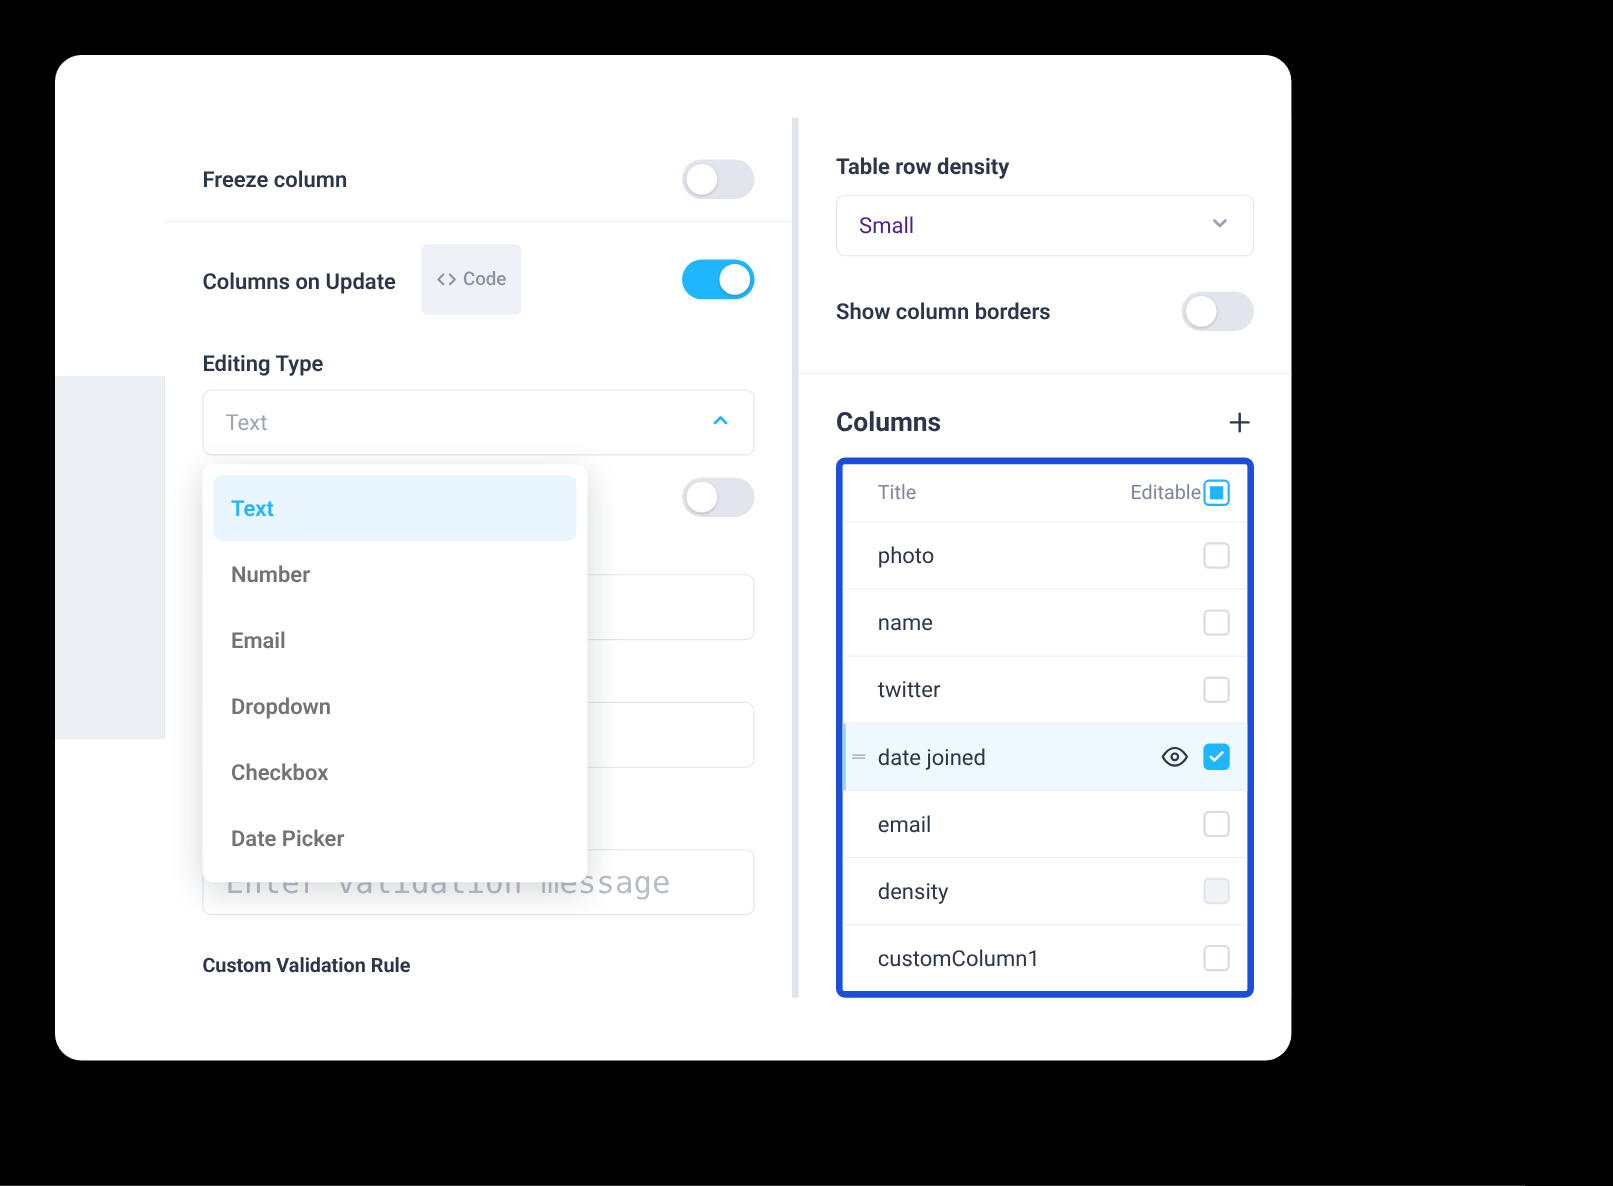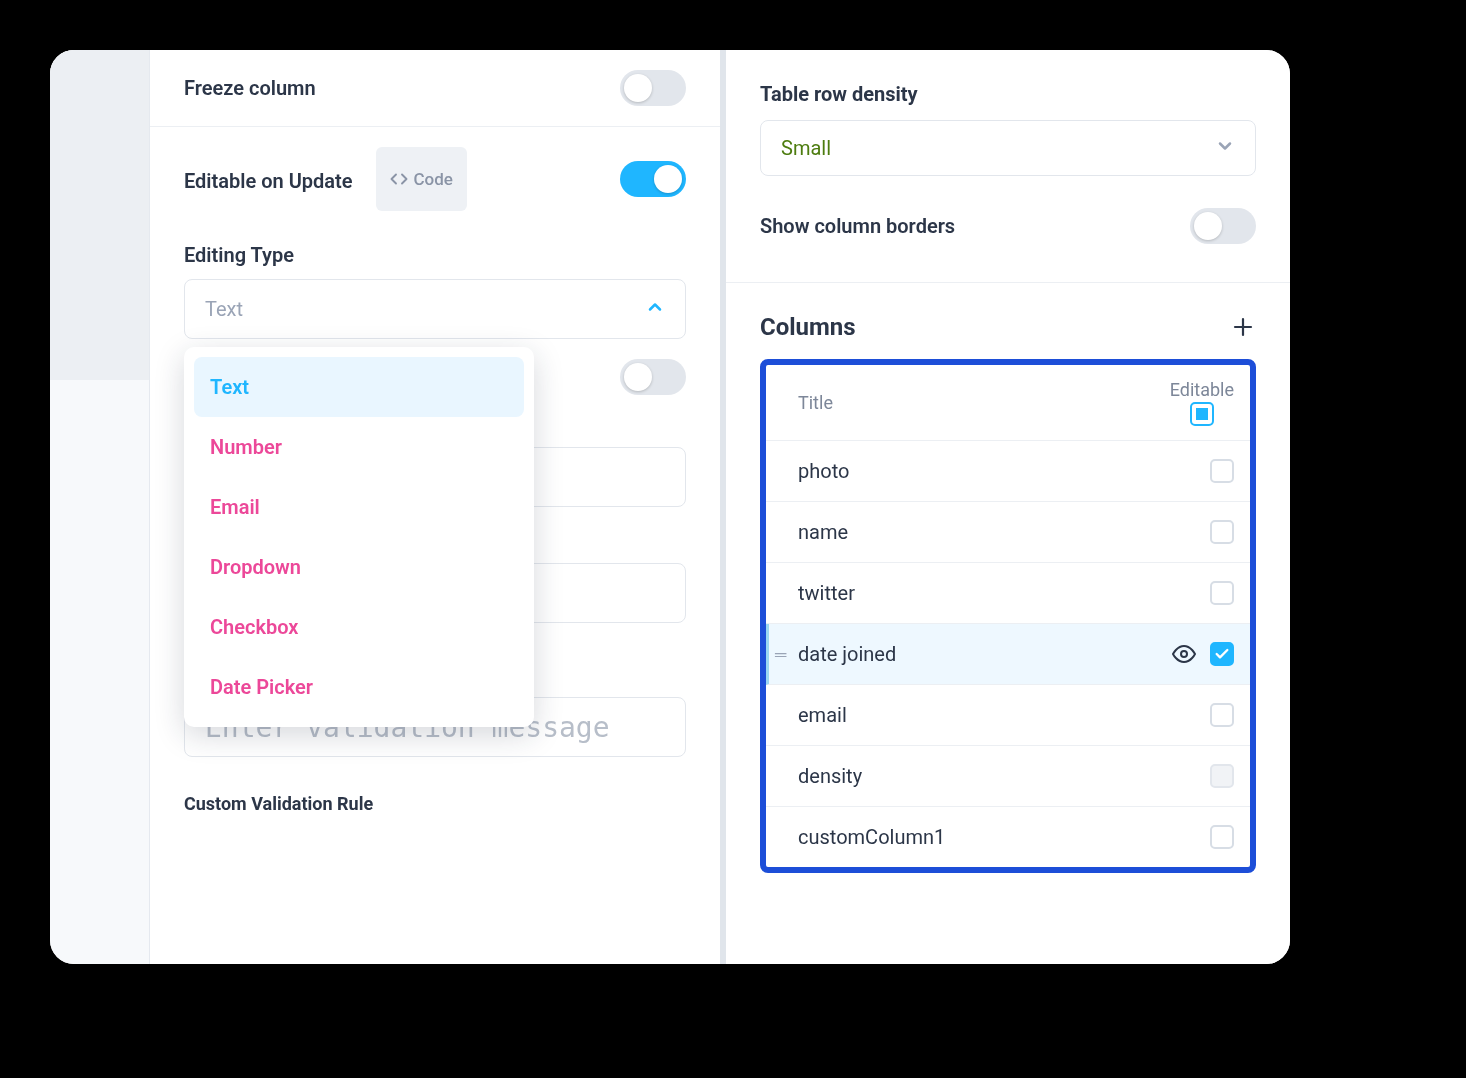--- a/index.html
+++ b/index.html
@@ -8,27 +8,28 @@
     font-family: -apple-system, BlinkMacSystemFont, "Segoe UI", Roboto, sans-serif;
     width: 1466px;
     height: 1078px;
     position: relative;
     overflow: hidden;
   }
   .window {
     position: absolute;
     left: 50px;
     top: 50px;
-    width: 1240px;
+    width: 1124px;
     height: 914px;
     background: #fff;
     border-radius: 24px;
     box-shadow: 0 10px 40px rgba(0,0,0,0.4);
     display: flex;
     overflow: hidden;
+    align-items: center;
   }
   .left-sidebar-stub {
     width: 100px;
     background: #f7f9fb;
     border-right: 1px solid #e5e9ef;
     flex-shrink: 0;
   }
   .left-sidebar-stub .dark {
     height: 330px;
     background: #eceff3;
@@ -127,21 +128,21 @@
     background: #fff;
     border-radius: 10px;
     box-shadow: 0 8px 30px rgba(30,40,60,0.18);
     padding: 10px;
     z-index: 20;
   }
   .dropdown-item {
     padding: 18px 16px;
     font-size: 20px;
     font-weight: 600;
-    color: #ec4899;
+    color: #737373;
     border-radius: 8px;
     cursor: pointer;
   }
   .dropdown-item.selected {
     background: #e9f6ff;
     color: #1fb6ff;
   }
   
   .ghost-row {
     display: flex;
@@ -184,21 +185,21 @@
   .rp-select-wrap { padding: 0 34px 10px 34px; }
   .rp-select {
     border: 1px solid #e2e6ec;
     border-radius: 8px;
     height: 56px;
     display: flex;
     align-items: center;
     justify-content: space-between;
     padding: 0 20px;
     font-size: 20px;
-    color: #4d7c0f;
+    color: #4c1d95;
     cursor: pointer;
   }
   .rp-select .chev { color: #9aa4b6; }
   .rp-row {
     display: flex;
     align-items: center;
     justify-content: space-between;
     padding: 22px 34px 30px 34px;
     font-size: 20px;
     font-weight: 600;
@@ -226,21 +227,21 @@
   }
   .col-header {
     display: flex;
     align-items: center;
     justify-content: space-between;
     padding: 14px 16px 14px 32px;
     border-bottom: 1px solid #eceff3;
     font-size: 18px;
     color: #7d8799;
   }
-  .col-header .editable-label { display:flex; align-items:center; gap:2px;flex-direction:column; }
+  .col-header .editable-label { display:flex; align-items:center; gap:2px; }
   .col-row {
     display: flex;
     align-items: center;
     justify-content: space-between;
     padding: 18px 16px 18px 32px;
     border-bottom: 1px solid #eceff3;
     font-size: 20px;
     color: #2c3648;
     position: relative;
   }
@@ -300,21 +301,21 @@
 
     <div class="row bordered">
       <span class="label">Freeze column</span>
       <div class="toggle">
           <div class="knob"></div>
         </div>
     </div>
 
     <div class="row">
       <span class="label">
-        <span>Editable on Update</span>
+        <span>Columns on Update</span>
         <span class="code-chip">
           <svg viewBox="0 0 24 24" fill="none" stroke="currentColor" stroke-width="2.5" stroke-linecap="round" stroke-linejoin="round">
               <polyline points="16 18 22 12 16 6"></polyline>
               <polyline points="8 6 2 12 8 18"></polyline>
             </svg>
           <span>Code</span>
         </span>
       </span>
       <div class="toggle on">
           <div class="knob"></div>

